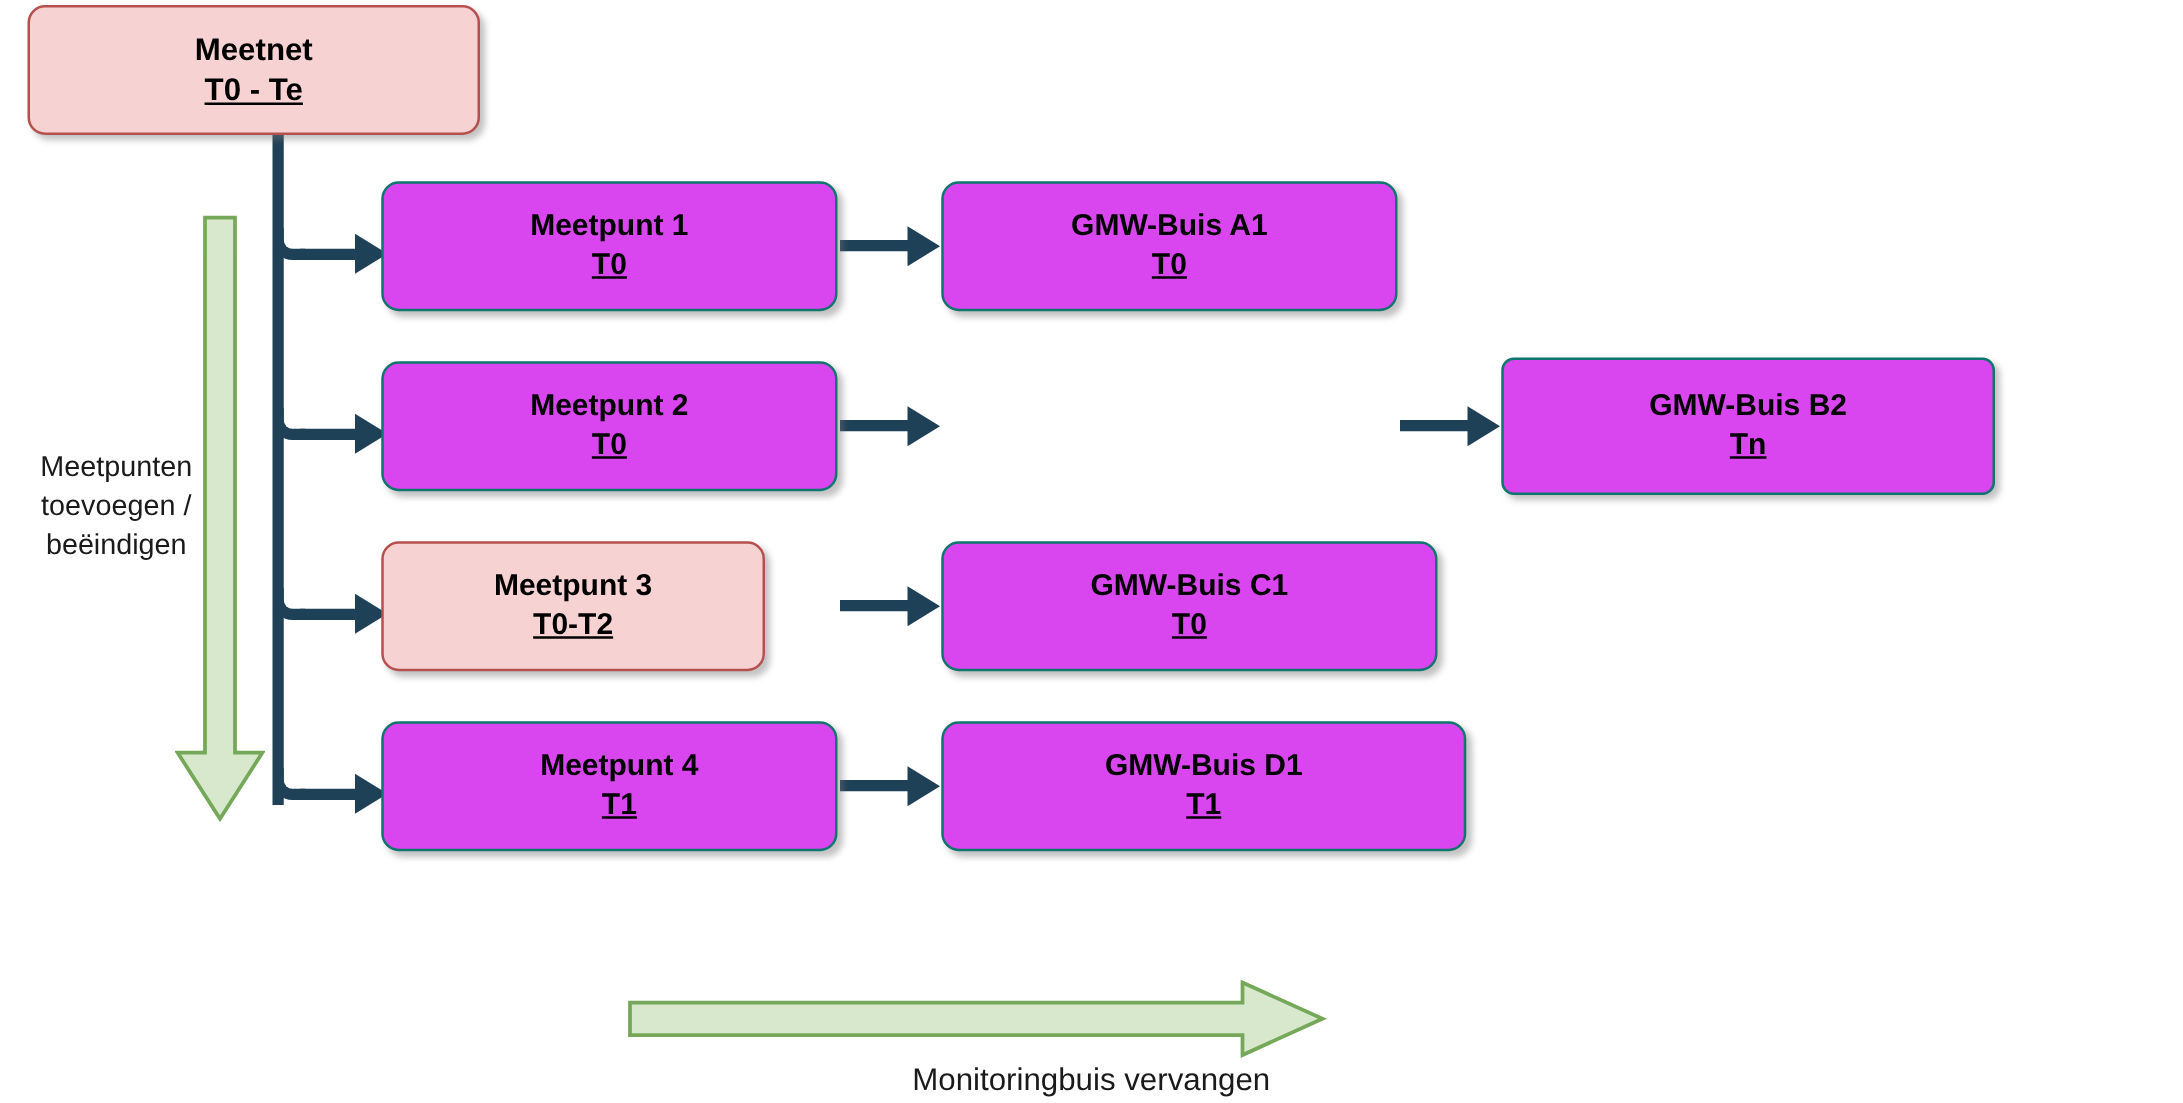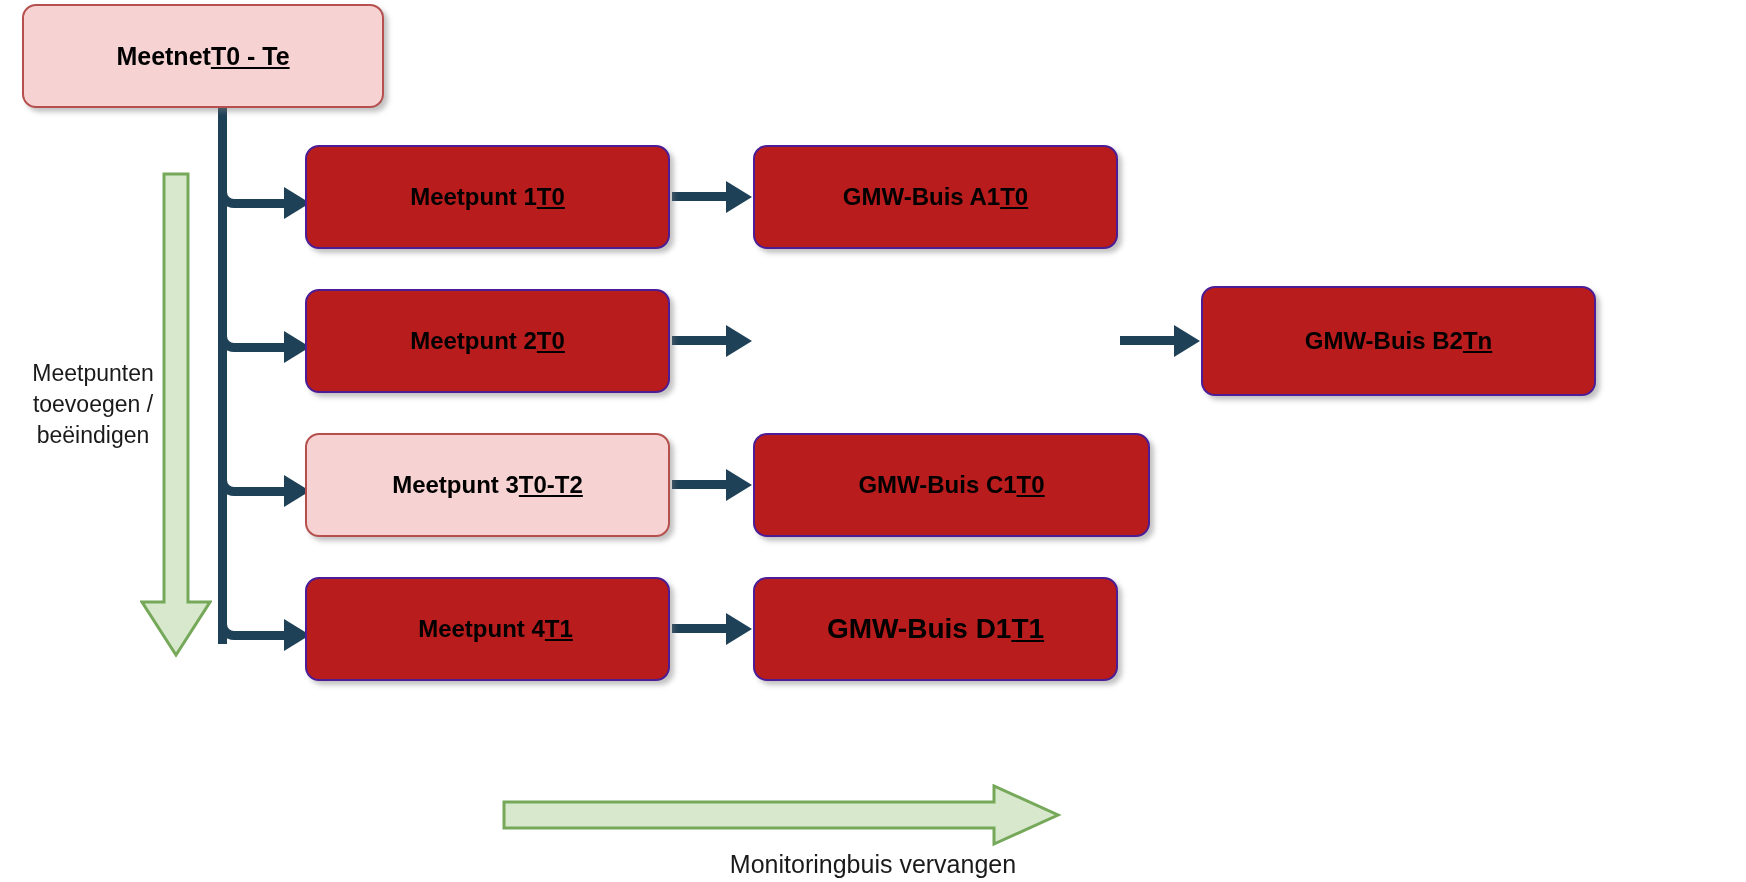--- a/index.html
+++ b/index.html
@@ -16,36 +16,36 @@
     height: 882px;
     background: #ffffff;
     overflow: hidden;
   }
   
   .node {
     position: absolute;
     box-sizing: border-box;
     border-radius: 14px;
     display: flex;
-    flex-direction: row;
+    flex-direction: column;
     align-items: center;
     justify-content: center;
     text-align: center;
     font-weight: bold;
     color: #000000;
     line-height: 1.28;
     box-shadow: 4px 4px 5px rgba(120,120,120,0.45);
     z-index: 4;
   }
   .node .ln1 { display: block; }
   .node .ln2 { display: block; text-decoration: underline; }
 
   .node.blue {
-    background: #b91c1c;
-    border: 2px solid #4c1d95;
+    background: #d946ef;
+    border: 2px solid #0f766e;
   }
   .node.pink {
     background: #f6d2d2;
     border: 2px solid #b5504f;
   }
   .trunk-v {
     position: absolute;
     background: #1f4158;
     z-index: 2;
   }
@@ -142,43 +142,43 @@
   </div>
 
   <div class="node blue" style="left:305px; top:289px; width:365px; height:104px; font-size:24px;">
     <span class="ln1">Meetpunt 2</span>
     <span class="ln2">T0</span>
   </div>
   <div class="hline" style="left:672px; top:336px; width:56px; height:9px;"></div>
   <div class="arrowhead" style="left:726px; top:325px;"></div>
   <div class="hline" style="left:1120px; top:336px; width:56px; height:9px;"></div>
   <div class="arrowhead" style="left:1174px; top:325px;"></div>
-  <div class="node blue" style="left:1201px; top:286px; width:395px; height:110px; font-size:24px;">
+  <div class="node blue" style="left:1201px; top:286px; width:395px; height:110px; font-size:24px;border-radius:10px;">
     <span class="ln1">GMW-Buis B2</span>
     <span class="ln2">Tn</span>
   </div>
 
-  <div class="node pink" style="left:305px; top:433px; width:365px; height:104px; font-size:24px;">
+  <div class="node pink" style="left:305px; top:433px; width:307px; height:104px; font-size:24px;">
     <span class="ln1">Meetpunt 3</span>
     <span class="ln2">T0-T2</span>
   </div>
   <div class="hline" style="left:672px; top:480px; width:56px; height:9px;"></div>
   <div class="arrowhead" style="left:726px; top:469px;"></div>
   <div class="node blue" style="left:753px; top:433px; width:397px; height:104px; font-size:24px;">
     <span class="ln1">GMW-Buis C1</span>
     <span class="ln2">T0</span>
   </div>
 
   <div class="node blue" style="left:305px; top:577px; width:365px; height:104px; font-size:24px;padding-left:16px;">
     <span class="ln1">Meetpunt 4</span>
     <span class="ln2">T1</span>
   </div>
   <div class="hline" style="left:672px; top:624px; width:56px; height:9px;"></div>
   <div class="arrowhead" style="left:726px; top:613px;"></div>
-  <div class="node blue" style="left:753px; top:577px; width:365px; height:104px; font-size:28px;">
+  <div class="node blue" style="left:753px; top:577px; width:420px; height:104px; font-size:24px;">
     <span class="ln1">GMW-Buis D1</span>
     <span class="ln2">T1</span>
   </div>
 
   <svg class="green-arrow-v" style="left:140px; top:172px;" width="72" height="486" viewBox="0 0 72 486">
     <polygon points="24,2 48,2 48,430 70,430 36,483 2,430 24,430" fill="#d7e8cd" stroke="#76a85a" stroke-width="3" stroke-linejoin="miter"></polygon>
   </svg>
 
   <div class="caption caption-left" style="left:18px; top:358px; width:150px;">
     <span>Meetpunten</span><br>

